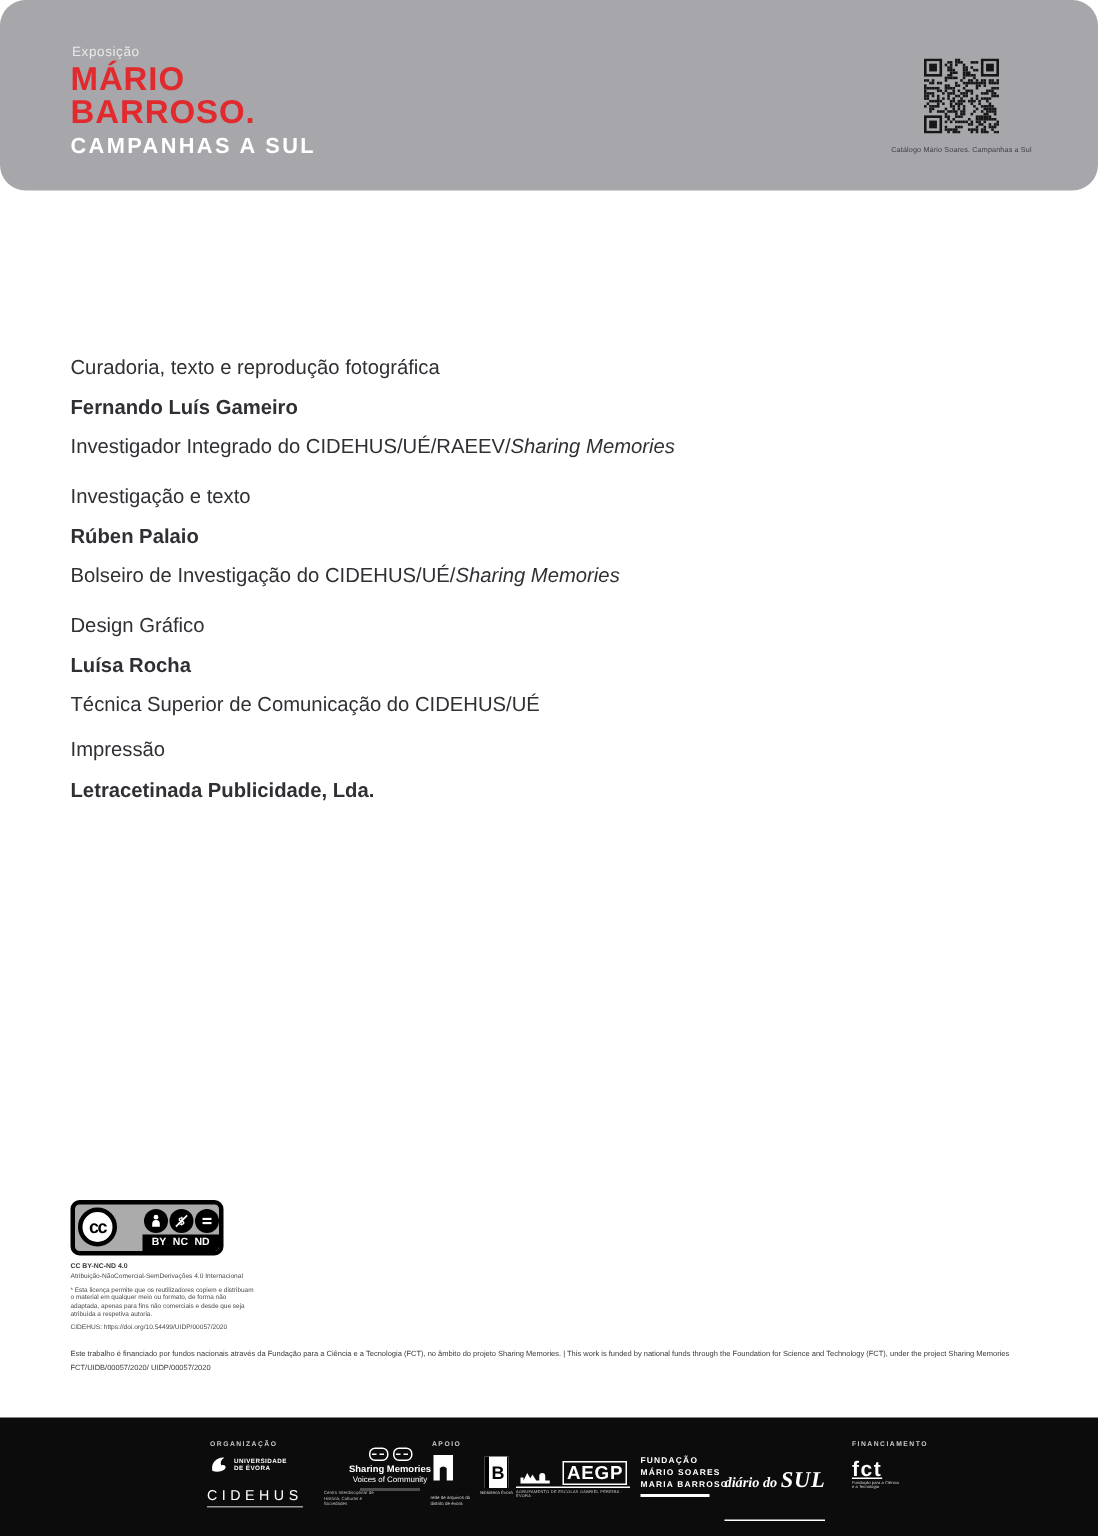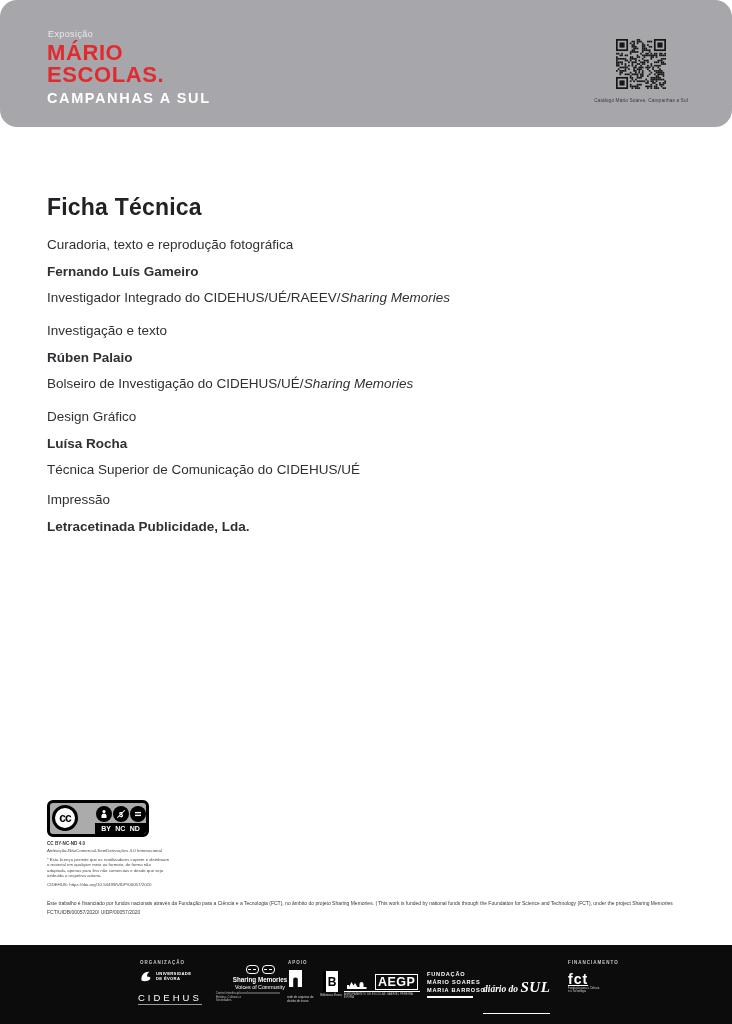--- a/index.html
+++ b/index.html
@@ -46,21 +46,21 @@
   .lic-link{position:absolute; left:47px; top:882px; font-size:4.4px; color:#4a494d;}
 
   .funding{position:absolute; left:47px; top:899px; width:660px; font-size:5px; line-height:9px; color:#39383c;}
 
   
   .footer{position:absolute; left:0; top:945px; width:732px; height:79px; background:var(--footer-bg); color:#fff;}
   .f-label{position:absolute; font-size:4.5px; letter-spacing:1px; color:#c9c9c9; font-weight:600;}
   .logo{position:absolute; color:#fff;}
   .uevora{left:139px; top:24px; display:flex; align-items:center; gap:3px;}
   .uevora-text{font-size:4.2px; font-weight:700; line-height:5px; letter-spacing:.3px;}
-  .cidehus{left:138px; top:47px; display:flex; gap:14px;}
+  .cidehus{left:138px; top:47px; display:flex; align-items:flex-end; gap:14px;}
   .cidehus-word{font-size:9.5px; letter-spacing:3px; font-weight:500; border-bottom:.5px solid #9a9a9a; padding-bottom:1px;}
   .cidehus-sub{font-size:3px; line-height:3.6px; width:42px; color:#bdbdbd;}
   .sharing{left:229px; top:20px; width:62px; text-align:center;}
   .bubbles{display:flex; justify-content:center; gap:3px; margin-bottom:2px;}
   .bubble{width:13px; height:9px; border:1px solid #fff; border-radius:4px; display:flex; align-items:center; justify-content:center; gap:1.5px;}
   .bubble i{display:block; width:3px; height:1.2px; background:#fff;}
   .sharing-l1{font-size:6.3px; font-weight:700; line-height:7.5px;}
   .sharing-l2{font-size:5.3px; line-height:6.5px;}
   .micro-bar{height:2px; background:#4c4c4c; margin:2px auto 0 auto;}
   .rede{left:287px; top:24px; width:28px;}
@@ -86,21 +86,21 @@
 </style>
 </head>
 <body>
 
 <div class="page">
 
   <div class="header">
     <div class="kicker">Exposição</div>
     <div class="title">
       <div>MÁRIO</div>
-      <div>ESCOLAS.</div>
+      <div>BARROSO.</div>
     </div>
     <div class="subtitle">CAMPANHAS A SUL</div>
     <div class="qr-wrap">
         <svg viewBox="0 0 50 50" aria-hidden="true">
           <g fill="#161616">
             <rect x="20.69" y="0.00" width="1.72" height="1.72"></rect>
             <rect x="22.41" y="0.00" width="1.72" height="1.72"></rect>
             <rect x="15.52" y="1.72" width="1.72" height="1.72"></rect>
             <rect x="17.24" y="1.72" width="1.72" height="1.72"></rect>
             <rect x="20.69" y="1.72" width="1.72" height="1.72"></rect>
@@ -412,21 +412,20 @@
             <rect x="41.37931034482759" y="3.4482758620689653" width="5.172413793103448" height="5.172413793103448"></rect>
             <rect x="0" y="37.93103448275862" width="12.068965517241379" height="12.068965517241379"></rect>
             <rect fill="#a7a6aa" x="1.7241379310344827" y="39.6551724137931" width="8.620689655172413" height="8.620689655172413"></rect>
             <rect x="3.4482758620689653" y="41.37931034482759" width="5.172413793103448" height="5.172413793103448"></rect>
           </g>
         </svg>
       </div>
     <div class="qr-caption">Catálogo Mário Soares. Campanhas a Sul</div>
   </div>
 
-  <div class="page-title">Ficha Técnica</div>
 
   <div class="credit" style="top:318px">
     <div class="role">Investigação e texto</div>
     <div class="name">Rúben Palaio</div>
     <div class="aff"><span>Bolseiro de Investigação do CIDEHUS/UÉ/</span><span class="it">Sharing Memories</span></div>
   </div>
 
   <div class="credit" style="top:232px">
     <div class="role">Curadoria, texto e reprodução fotográfica</div>
     <div class="name">Fernando Luís Gameiro</div>

